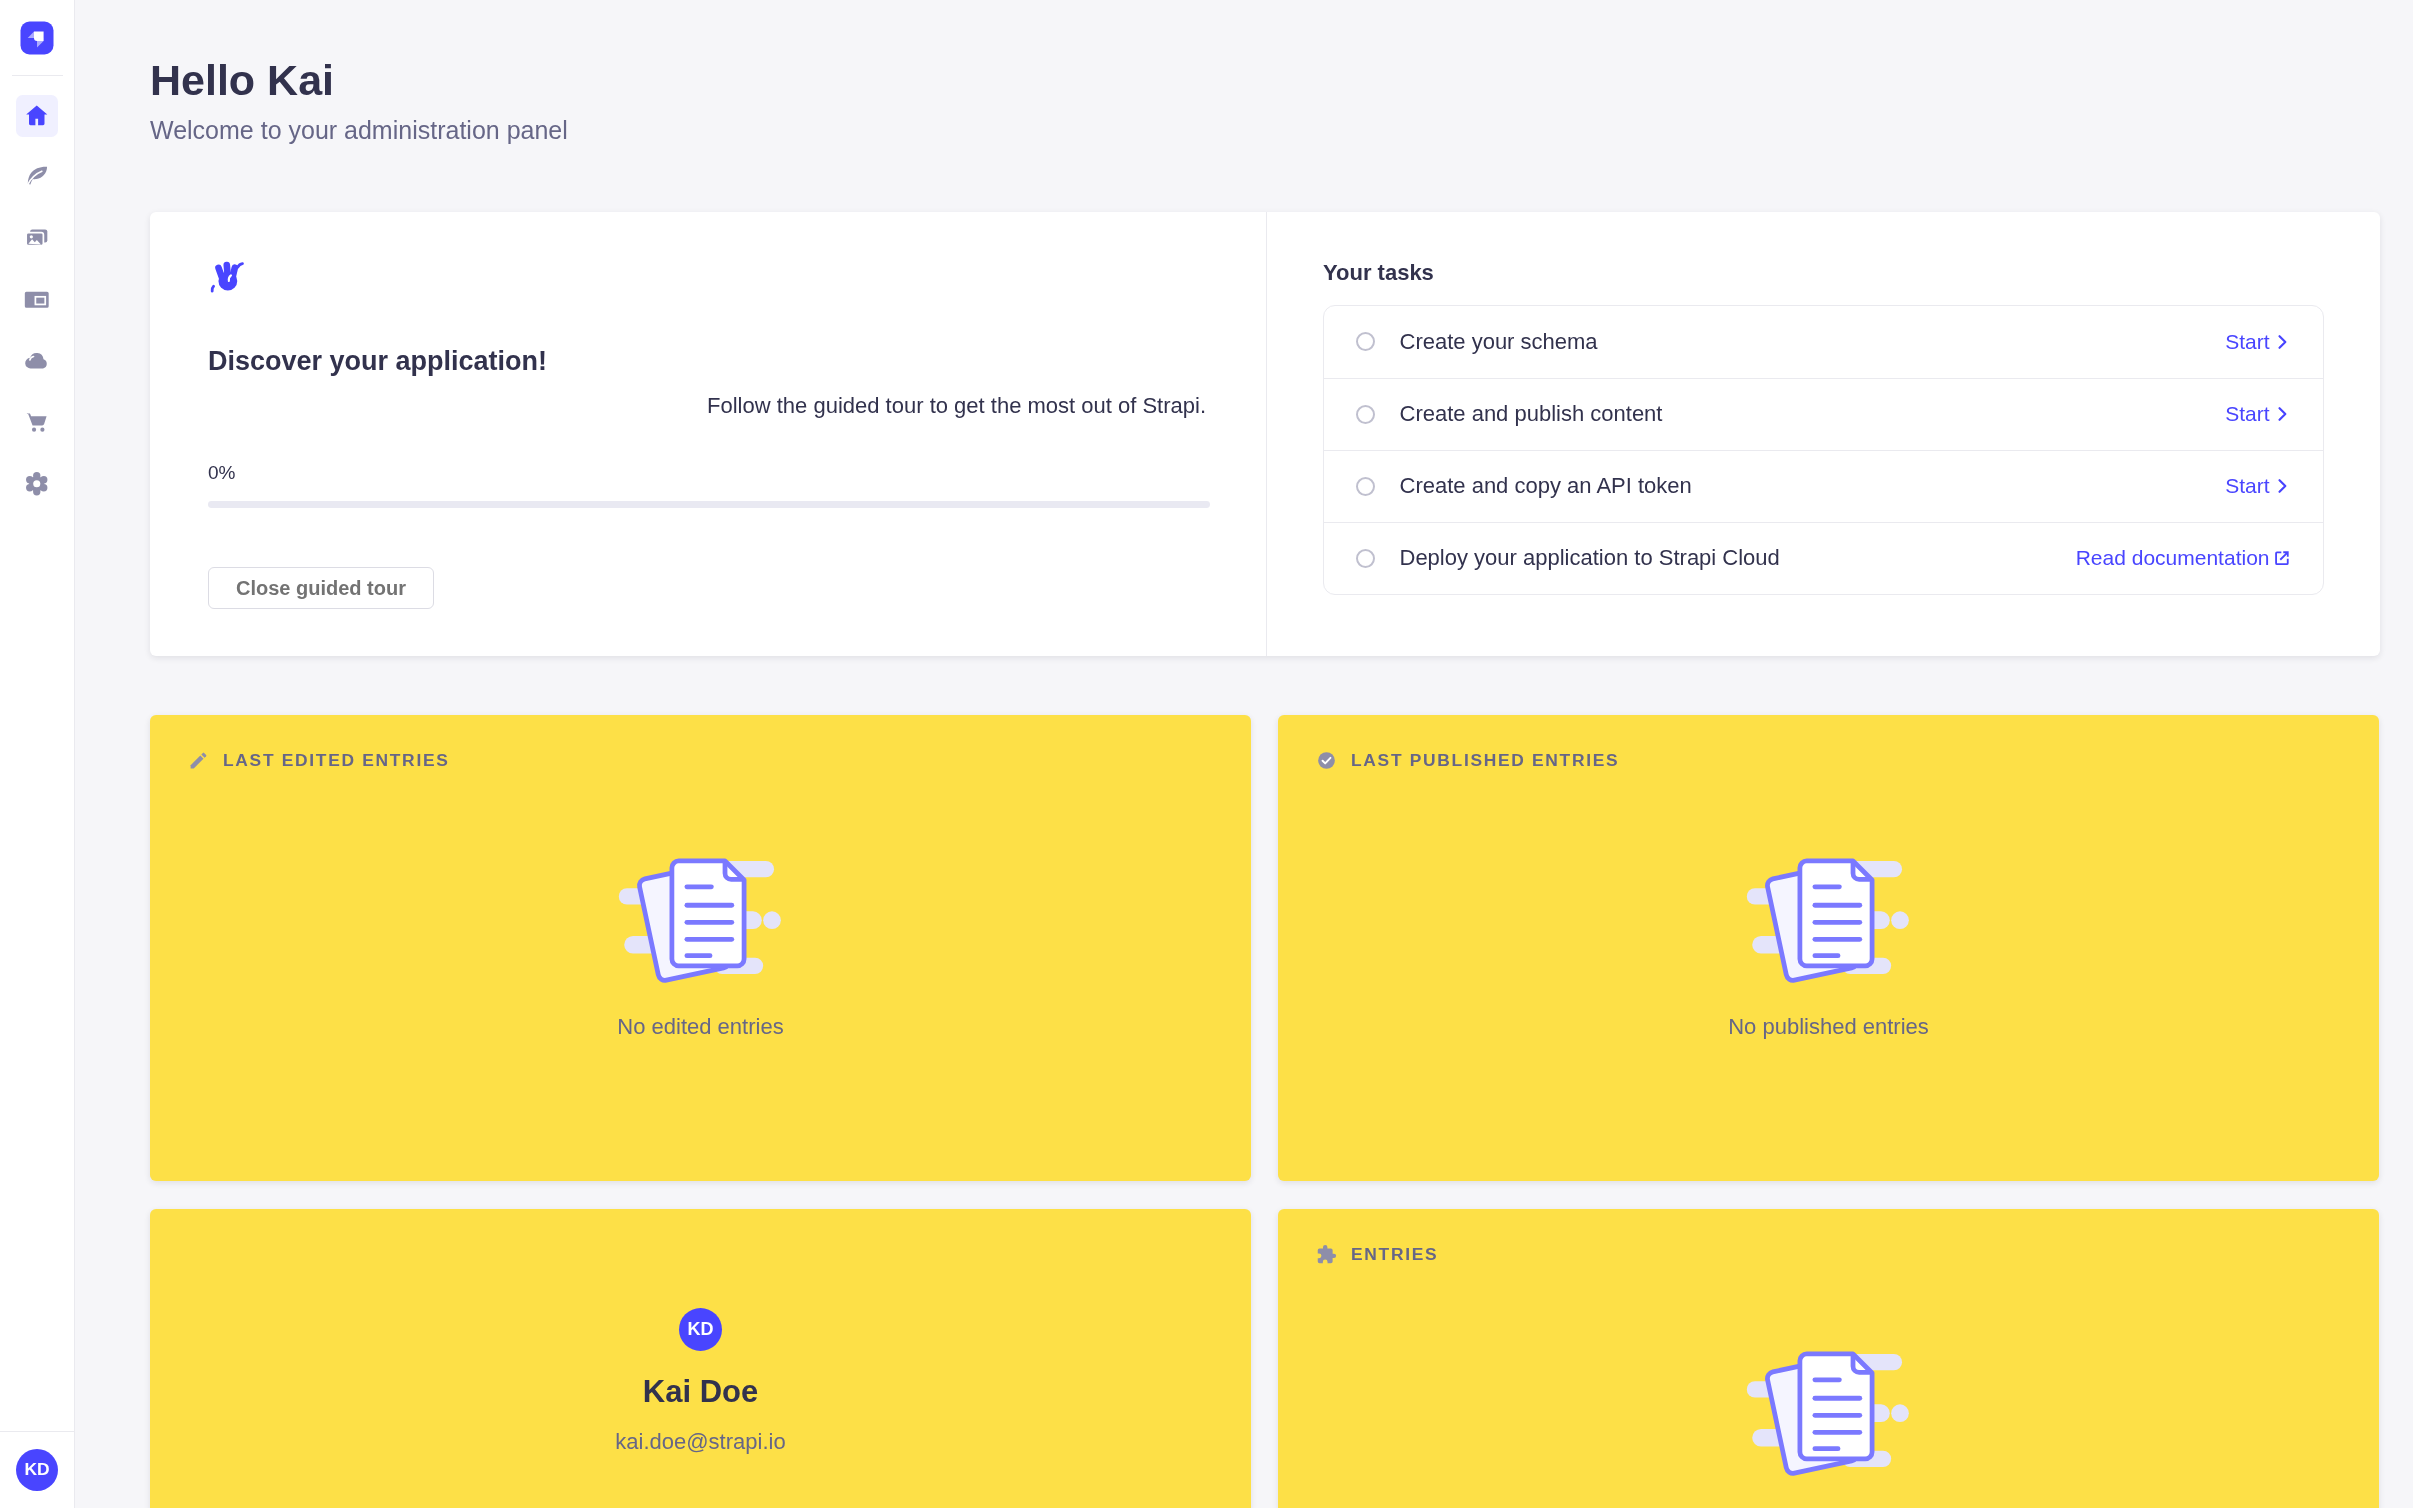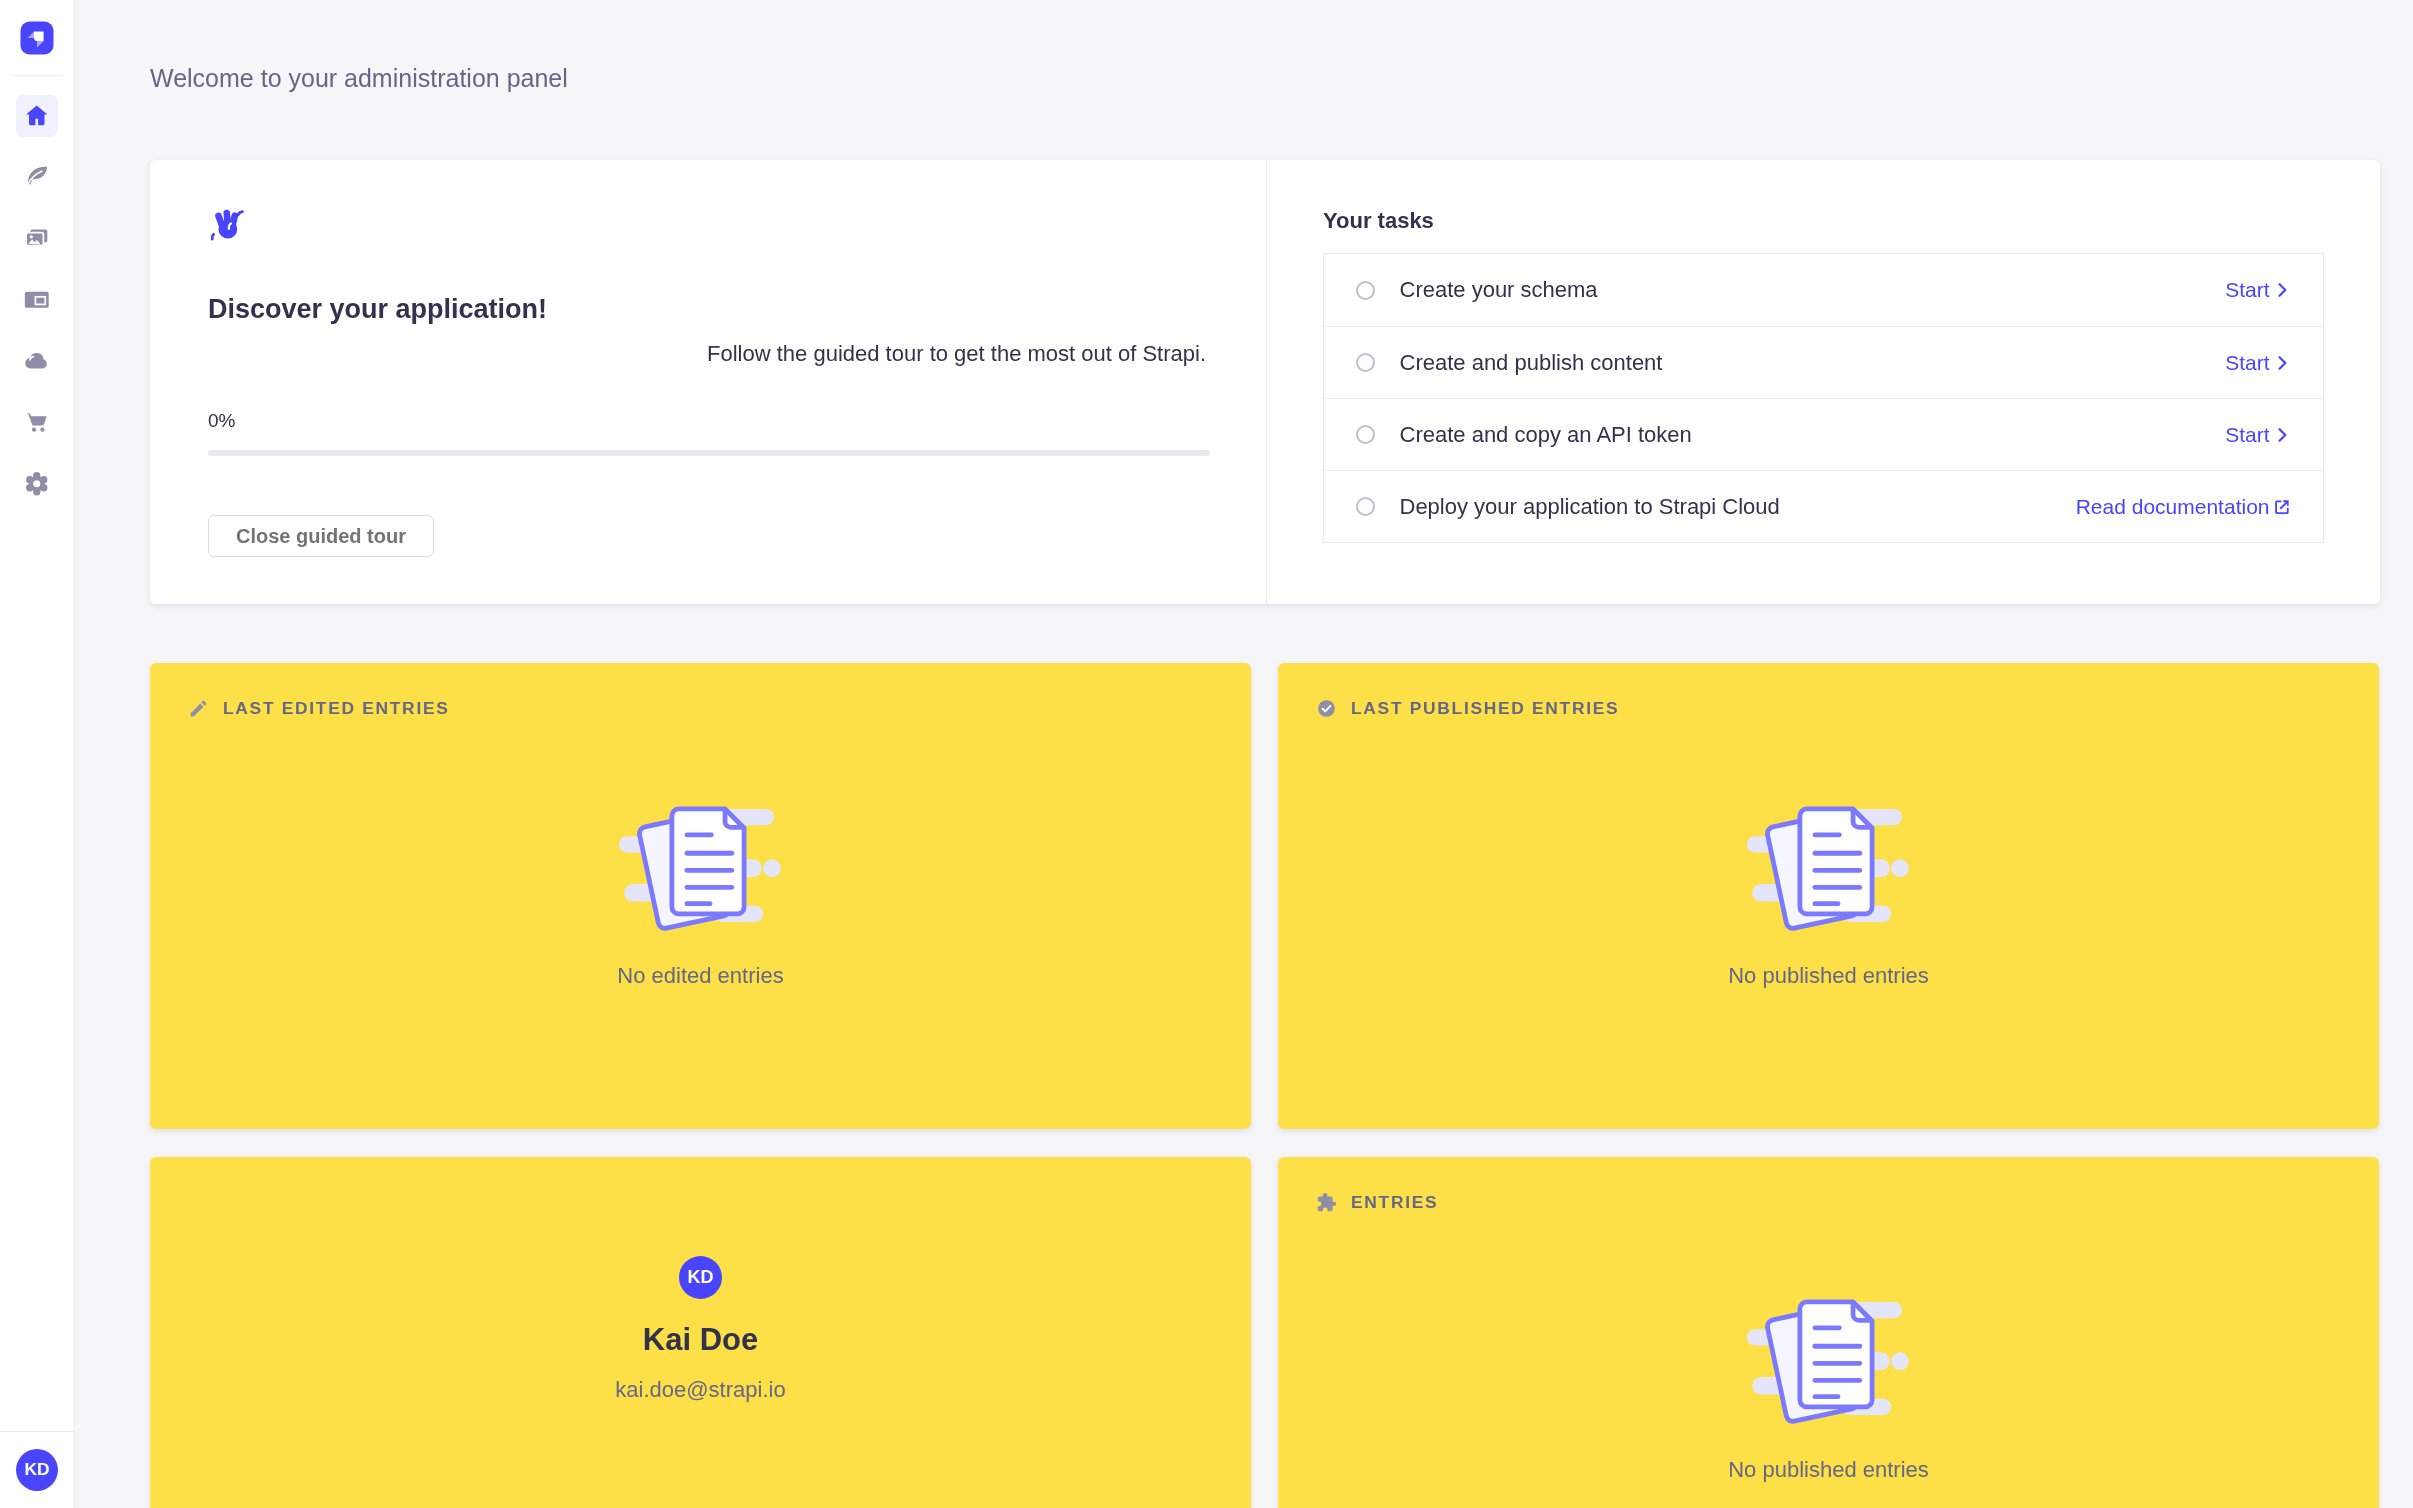--- a/index.html
+++ b/index.html
@@ -55,21 +55,21 @@
   .progress-label { font-size:19px; color:#32324D; margin-top:43px; font-weight:400; }
   .progress-track { margin-top:17.4px; width:1002px; height:6.7px; border-radius:3.4px; background:#E9E9F2; overflow:hidden; }
   .progress-fill { height:100%; background:#4945FF; border-radius:3.4px; width:0; }
   .btn-tertiary {
     margin-top:59px; height:42px; padding:0 27px; background:#FFFFFF;
     border:0.7px solid #DCDCE4; border-radius:6px; font-size:20px; font-weight:600;
     color:#737373; cursor:pointer; font-family:"Liberation Sans", sans-serif;
   }
   .hero-right { flex:1; border-left:0.7px solid #EAEAEF; padding:48px 56px 0 56px; }
   .hero-right h3 { font-size:22px; font-weight:700; color:#32324D; }
-  .task-list { margin-top:19px; border:0.7px solid #EAEAEF; border-radius:0; background:#FFFFFF; overflow:hidden; }
+  .task-list { margin-top:19px; border:0.7px solid #EAEAEF; border-radius:12px; background:#FFFFFF; overflow:hidden; }
   .task-row { height:72px; display:flex; align-items:center; padding:0 31.5px; cursor:pointer; }
   .task-row + .task-row { border-top:0.7px solid #EAEAEF;align-items:center; }
   .task-circle {
     width:19px; height:19px; border-radius:50%; border:2px solid #C0C0CF; flex-shrink:0;
   }
   .task-label { font-size:22px; color:#32324D; margin-left:25px; }
   .task-action {
     margin-left:auto; display:flex; align-items:center; gap:2px; text-decoration:none;
     color:#4945FF; font-size:21px; cursor:pointer;
   }
@@ -213,20 +213,21 @@
 
     <div class="side-bottom">
       <div class="side-divider"></div>
       <button class="side-avatar">KD</button>
     </div>
   </aside>
 
   <main class="main">
 
     <header>
+      <h1>Hello Kai</h1>
       <p class="subtitle">Welcome to your administration panel</p>
     </header>
 
     <section class="hero-card">
       <div class="hero-left">
         <svg class="wave-icon" viewBox="0 0 56 56">
           <g fill="#4945FF">
             <rect x="13" y="9" width="9.5" height="25" rx="4.7" transform="rotate(-20 17.7 21.5)"></rect>
             <rect x="23" y="5.5" width="9.5" height="27" rx="4.7" transform="rotate(-5 27.7 19)"></rect>
             <rect x="32" y="9" width="9.5" height="25" rx="4.7" transform="rotate(13 36.7 21.5)"></rect>

